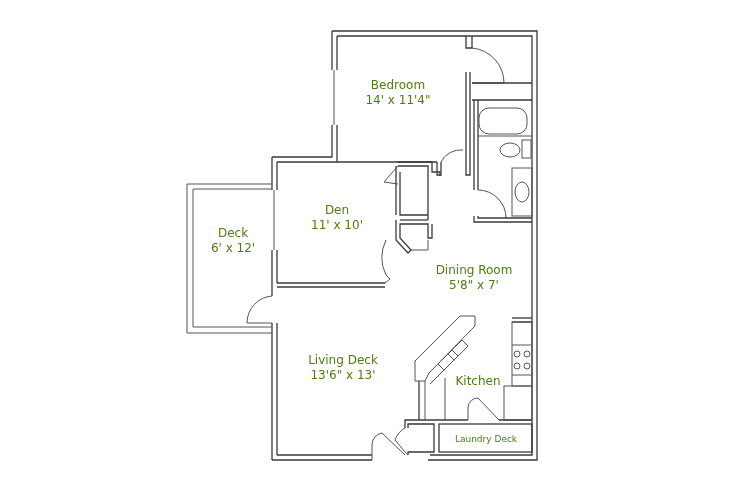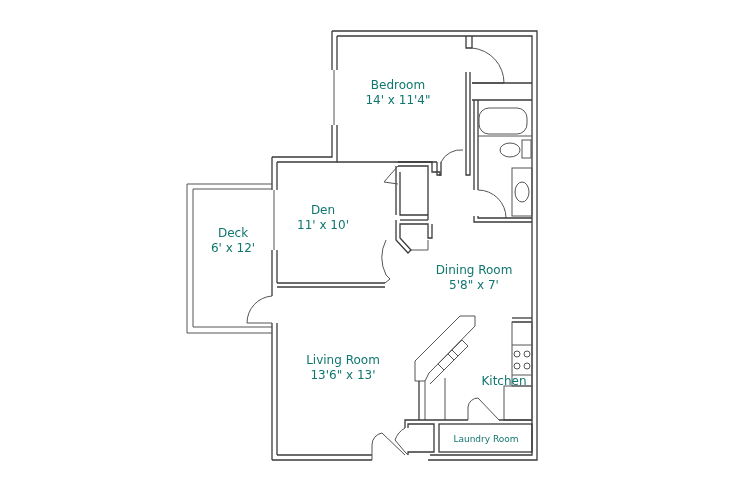--- a/index.html
+++ b/index.html
@@ -1,20 +1,20 @@
 <!DOCTYPE html>
 <html><head>
   <meta charset="utf-8">
   <style>
     html, body { margin: 0; padding: 0; background: #ffffff; }
     body { width: 750px; height: 500px; position: relative; overflow: hidden; font-family: "DejaVu Sans", sans-serif; }
     svg { position: absolute; left: 0; top: 0; }
     .w { fill: none; stroke: #3a3a3a; stroke-width: 1.3; }
     .t { fill: none; stroke: #555; stroke-width: 1; }
-    .lbl { position: absolute; text-align: center; color: #0f766e; font-size: 12px; line-height: 15px; white-space: nowrap; transform: translateX(-50%); }
+    .lbl { position: absolute; text-align: center; color: #4d7c0f; font-size: 12px; line-height: 15px; white-space: nowrap; transform: translateX(-50%); }
     .lbl.small { font-size: 9px; }
   </style>
 </head>
 <body>
 
 <div>
 <svg width="750" height="500" viewBox="0 0 750 500">
 
   <g>
 
@@ -120,35 +120,35 @@
     <polyline class="w" points="405,428 405,420 419,420"></polyline>
     <path class="t" d="M405,428 A22,22 0 0 0 395,440 L405,452 L408,455"></path>
     <path class="t" d="M372,460 L372,445 A12,12 0 0 1 382,433 L405,455"></path>
   </g>
 </svg>
 
 <div class="lbl" style="left:398px;top:78px;">
   <div>Bedroom</div>
   <div>14' x 11'4"</div>
 </div>
-<div class="lbl" style="left:323px;top:203px;">
+<div class="lbl" style="left:337px;top:203px;">
   <div>Den</div>
   <div>11' x 10'</div>
 </div>
 <div class="lbl" style="left:233px;top:226px;text-align:center;">
   <div>Deck</div>
   <div>6' x 12'</div>
 </div>
 <div class="lbl" style="left:474px;top:263px;">
   <div>Dining Room</div>
   <div>5'8" x 7'</div>
 </div>
 <div class="lbl" style="left:343px;top:353px;">
-  <div>Living Room</div>
+  <div>Living Deck</div>
   <div>13'6" x 13'</div>
 </div>
-<div class="lbl" style="left:478px;top:374px;margin-left:26px;">
+<div class="lbl" style="left:478px;top:374px;">
   <div>Kitchen</div>
 </div>
 <div class="lbl small" style="left:486px;top:432px;">
-  <div>Laundry Room</div>
+  <div>Laundry Deck</div>
 </div>
 </div>
 
 </body></html>

